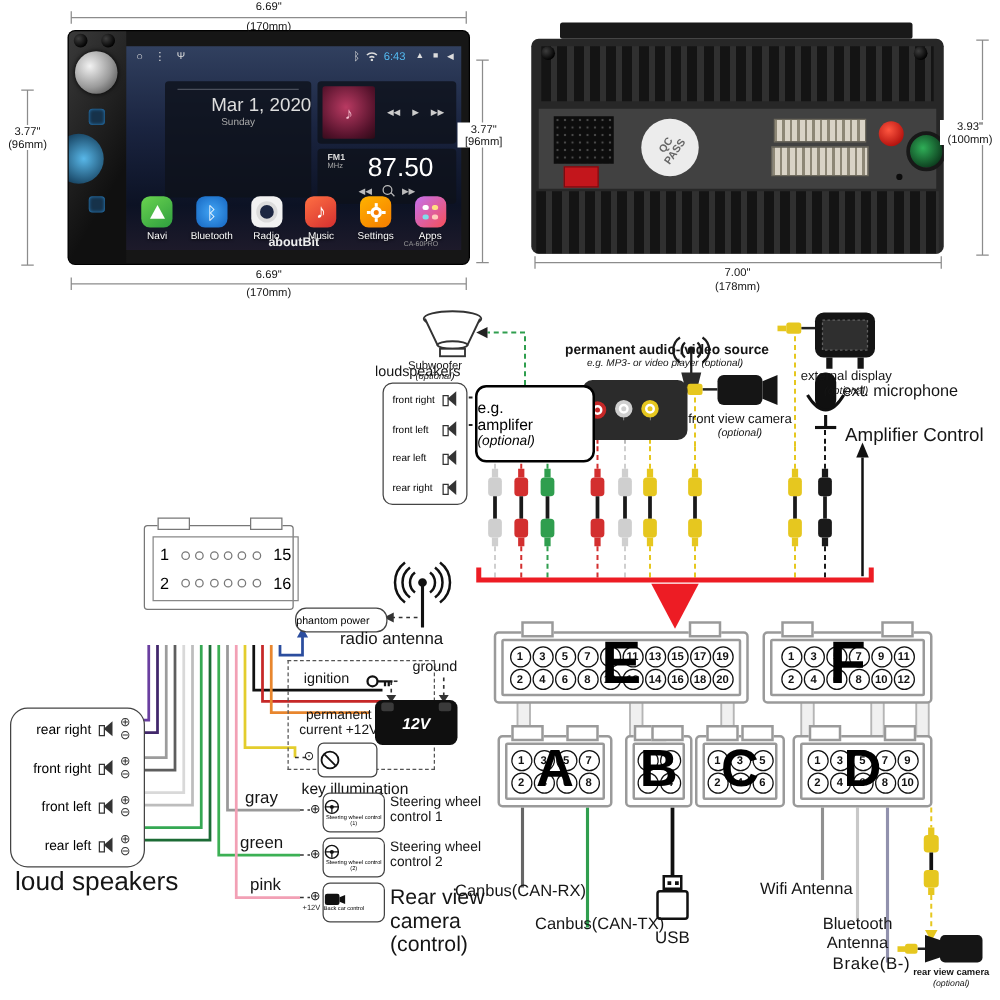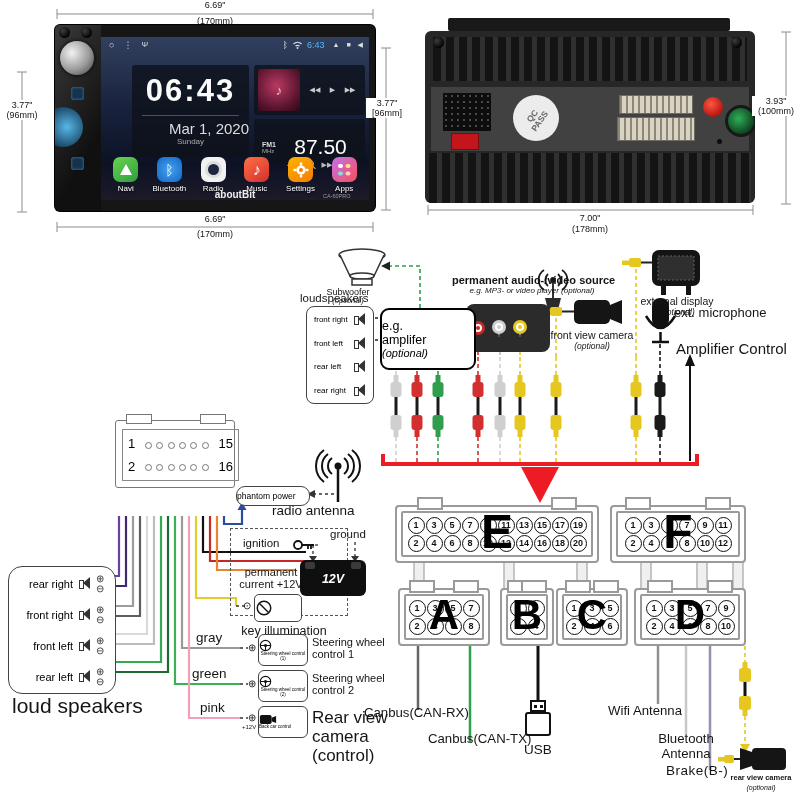--- a/index.html
+++ b/index.html
@@ -268,39 +268,38 @@
             <path d="M3.5,6 A3.5,3.5 0 0 1 7.5,6" stroke="#ddd" fill="none" stroke-width="1.2"></path>
             <circle cx="5.5" cy="8" r="1" fill="#ddd"></circle>
           </svg>
       <span style="color:#53b9f0">6:43</span>
       <span style="margin-left:8px;font-size:7px">▲</span>
       <span style="margin-left:7px;font-size:7px">■</span>
       <span style="margin:0 6px 0 7px;font-size:7px">◀</span>
     </div>
 
     <div class="card" style="left:31px;top:28px;width:117px;height:93px">
-      <div style="text-align:center;margin-top:8px;font-size:31px;font-weight:bold;color:#fafafa;letter-spacing:2px">06:43</div>
       <div style="border-top:1px solid #4a4f5c;margin:6px 10px 4px"></div>
       <div style="text-align:right;font-size:15px;color:#ddd">Mar 1, 2020</div>
       <div style="text-align:center;font-size:8px;color:#aaa">Sunday</div>
     </div>
 
     <div class="card" style="left:153px;top:28px;width:111px;height:50px;display:flex;align-items:center">
       <div style="width:42px;height:42px;margin-left:4px;border-radius:2px;background:radial-gradient(circle at 45% 40%,#b93a62,#54122b 70%,#2a0a16);display:flex;align-items:center;justify-content:center;color:#f5c0d0;font-size:13px">
             <span>♪</span>
           </div>
       <div style="flex:1;display:flex;justify-content:space-evenly;color:#ccc;font-size:7px">
         <span>◀◀</span>
         <span>▶</span>
         <span>▶▶</span>
       </div>
     </div>
 
     <div class="card" style="left:153px;top:82px;width:111px;height:44px">
-      <div style="display:flex;align-items:center;margin-top:16px">
+      <div style="display:flex;margin-top:4px">
         <div style="margin-left:8px;line-height:1;text-align:left">
           <div style="font-size:7px;font-weight:bold;color:#ddd">FM1</div>
           <div style="font-size:6px;color:#aaa">MHz</div>
         </div>
         <div style="flex:1;text-align:center;font-size:21px;color:#fff">87.50</div>
       </div>
       <div style="display:flex;justify-content:center;align-items:center;color:#bbb;font-size:7px;margin-top:2px">
         <span>◀◀</span>
         <span class="mag"></span>
         <span>▶▶</span>

